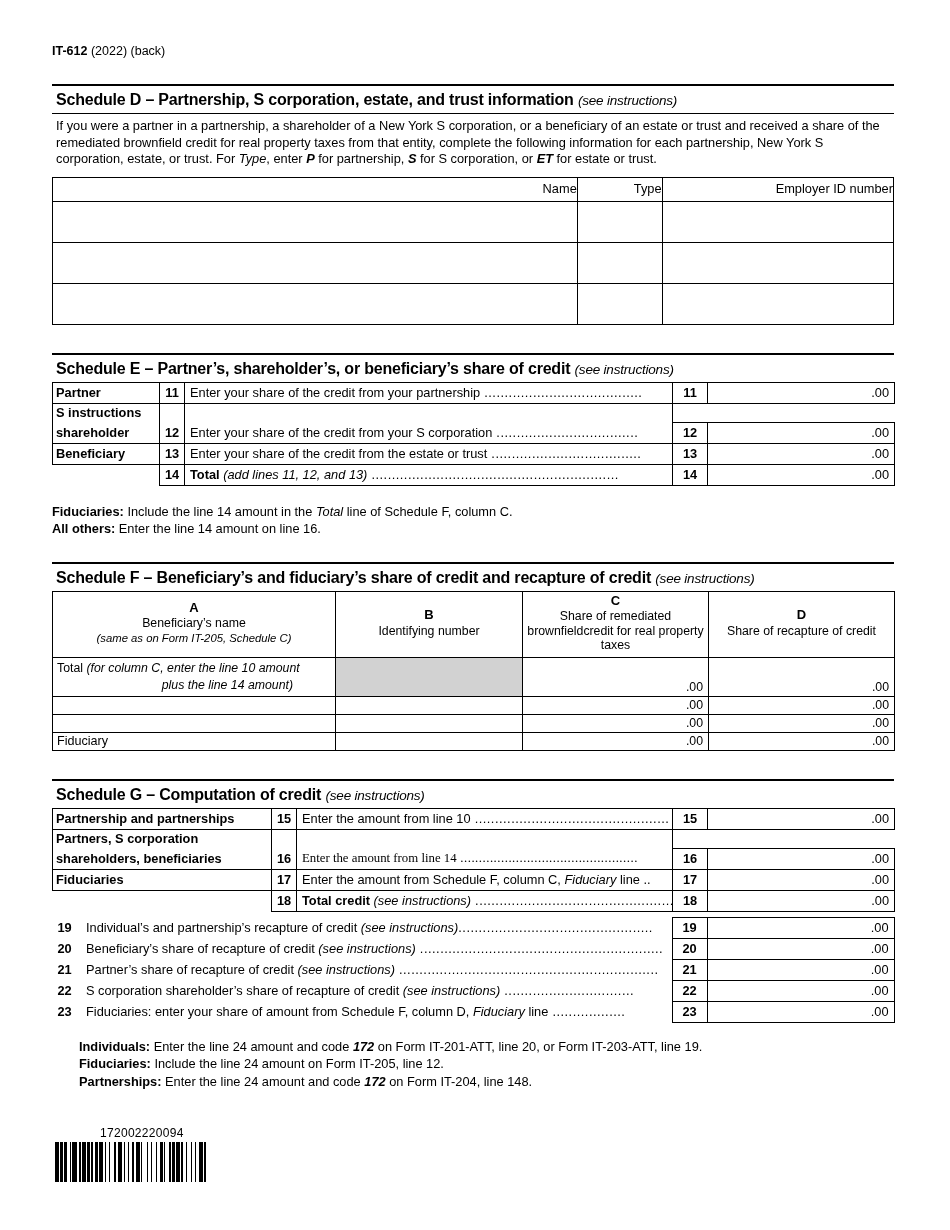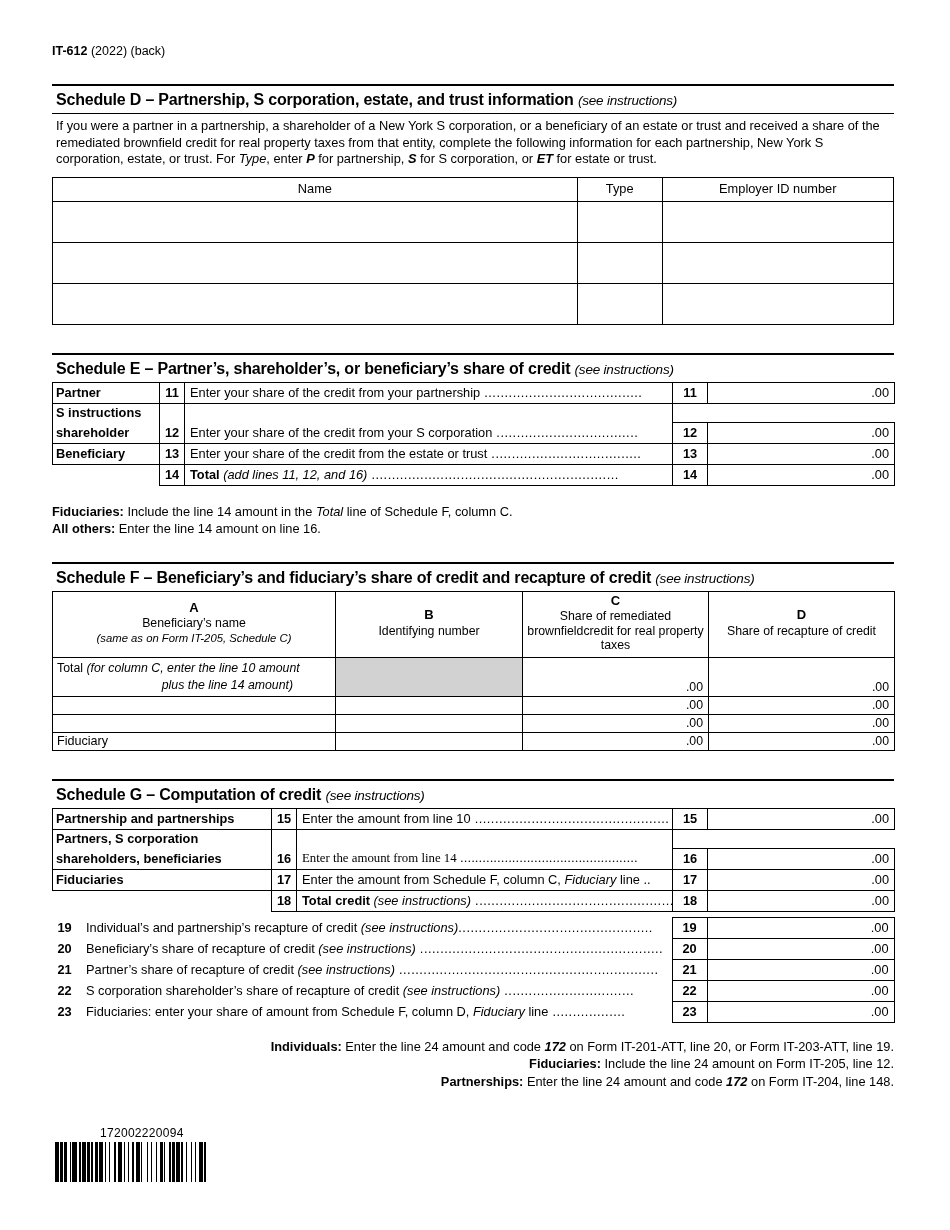--- a/index.html
+++ b/index.html
@@ -26,21 +26,21 @@
   .sched-title .si{font-weight:normal;font-style:italic;font-size:13.5px;}
   .rule-thin{border-top:1.2px solid #000;}
 
   
   .tbl{border-collapse:collapse;width:100%;table-layout:fixed;}
   .tbl td,.tbl th{border:1.1px solid #000;font-weight:normal;}
   .amt{text-align:right;padding-right:5px;font-size:12.5px;}
 
   
   #schedD-table td{height:38px;font-size:12.8px;}
-  #schedD-table .hdr{height:20px;text-align:center;font-size:12.8px;padding:1px 0 2px;}
+  #schedD-table .hdr{height:20px;text-align:right;font-size:12.8px;padding:1px 0 2px;}
 
   .para{font-size:12.8px;line-height:16.5px;padding:4px 2px 0 4px;}
   .para i{font-style:italic;}
   .para b{font-weight:bold;}
 
   
   .lines{border-collapse:collapse;width:100%;table-layout:fixed;}
   .lines td{font-size:12.8px;vertical-align:middle;}
   .cell-lbl{font-weight:bold;font-size:12.8px;padding-left:3px;}
   .cell-num{font-weight:bold;text-align:center;font-size:12.8px;}
@@ -165,21 +165,21 @@
       <td class="cell-lbl b-all">Beneficiary</td>
       <td class="cell-num b-all">13</td>
       <td class="cell-desc b-all" id="e13desc">Enter your share of the credit from the estate or trust<span class="dots"> .....................................</span></td>
       <td class="cell-num b-all">13</td>
       <td class="money" id="e13amt">.00</td>
     </tr>
 
     <tr style="height:21px;">
       <td class="b-none"></td>
       <td class="cell-num b-all">14</td>
-      <td class="cell-desc b-all" id="e14desc"><b>Total</b> <i>(add lines 11, 12, and 16)</i><span class="dots"> .............................................................</span></td>
+      <td class="cell-desc b-all" id="e14desc"><b>Total</b> <i>(add lines 11, 12, and 13)</i><span class="dots"> .............................................................</span></td>
       <td class="cell-num b-all">14</td>
       <td class="money" id="e14amt">.00</td>
     </tr>
   </tbody>
       </table>
 
   <div class="note" style="margin-top:17px;" id="noteE">
         <div><b>Fiduciaries:</b> Include the line 14 amount in the <i>Total</i> line of Schedule F, column C.</div>
         <div><b>All others:</b> Enter the line 14 amount on line 16.</div>
       </div>
@@ -321,21 +321,21 @@
           </tr>
           <tr style="height:21px;">
             <td class="cell-num b-none">23</td>
             <td class="cell-desc b-none" style="padding-left:9px;">Fiduciaries: enter your share of amount from Schedule F, column D, <i>Fiduciary</i> line<span class="dots"> ..................</span></td>
             <td class="cell-num b-all" style="">23</td>
             <td class="money" style="">.00</td>
           </tr>
         </tbody>
   </table>
 
-  <div class="note" style="margin-top:15px;padding-left:27px;text-align:right;" id="footNotes">
+  <div class="note" style="margin-top:15px;padding-left:27px;" id="footNotes">
         <div><b>Individuals:</b> Enter the line 24 amount and code <b><i>172</i></b> on Form IT-201-ATT, line 20, or Form IT-203-ATT, line 19.</div>
         <div><b>Fiduciaries:</b> Include the line 24 amount on Form IT-205, line 12.</div>
         <div><b>Partnerships:</b> Enter the line 24 amount and code <b><i>172</i></b> on Form IT-204, line 148.</div>
       </div>
 
  </div>
 
  <div class="bc-wrap">
    <div class="bc-num">172002220094</div>
    <div class="bc" id="barcode">

